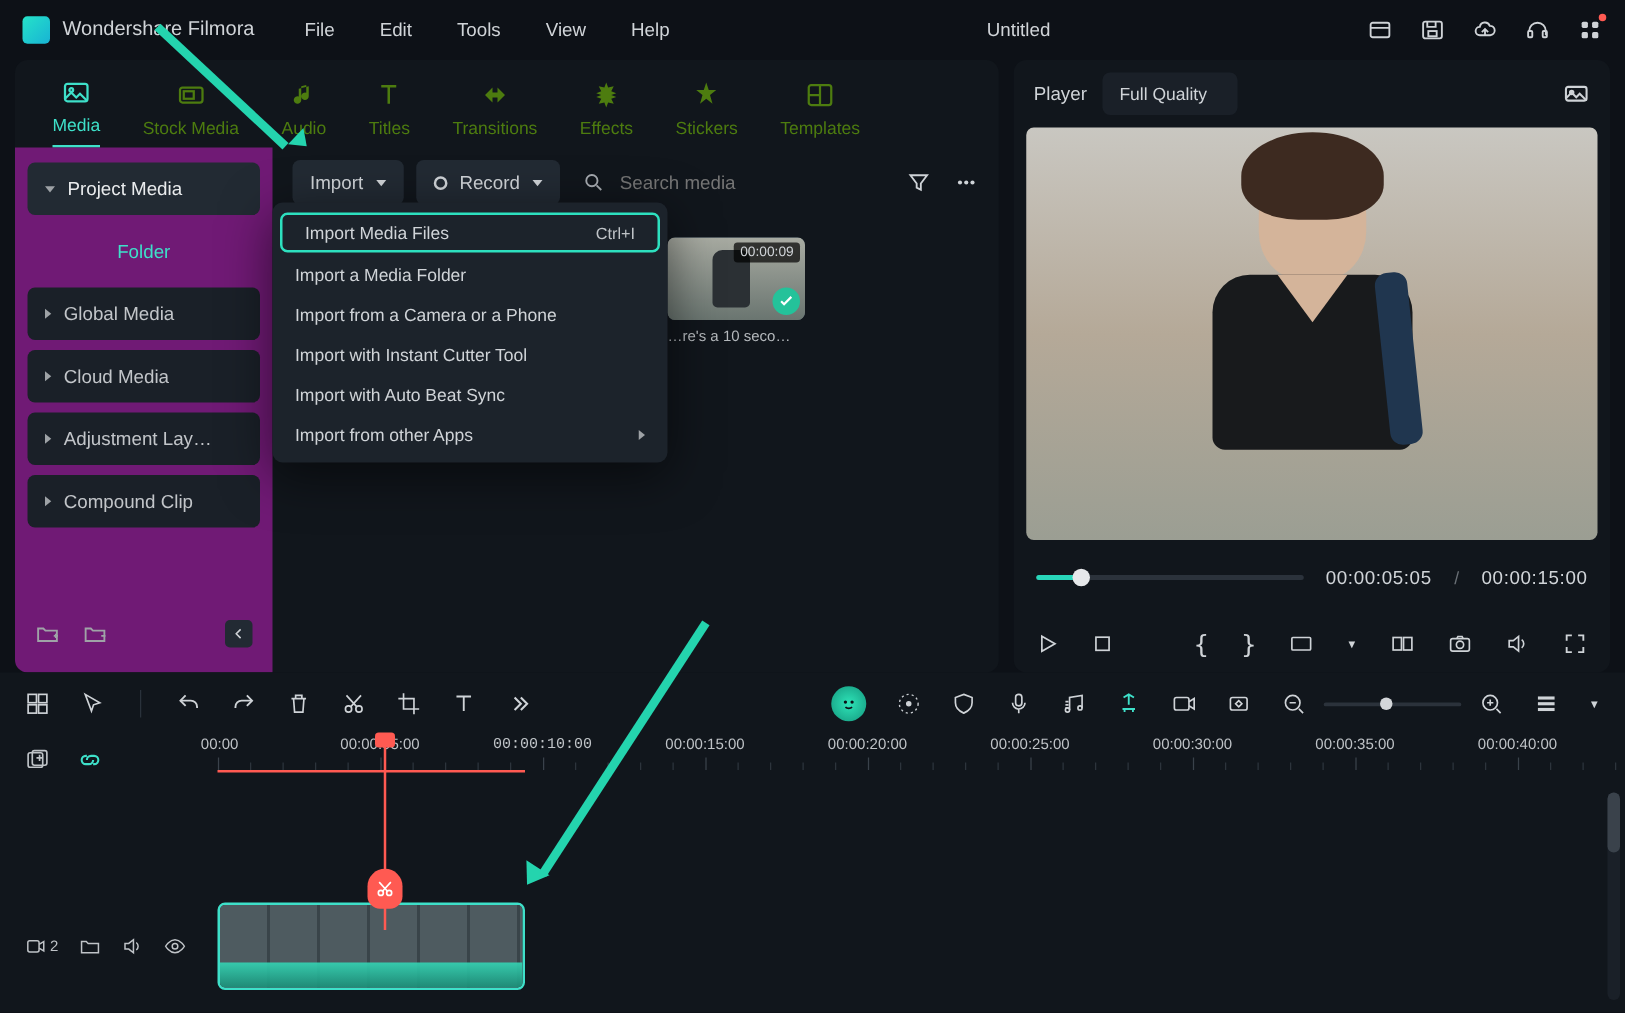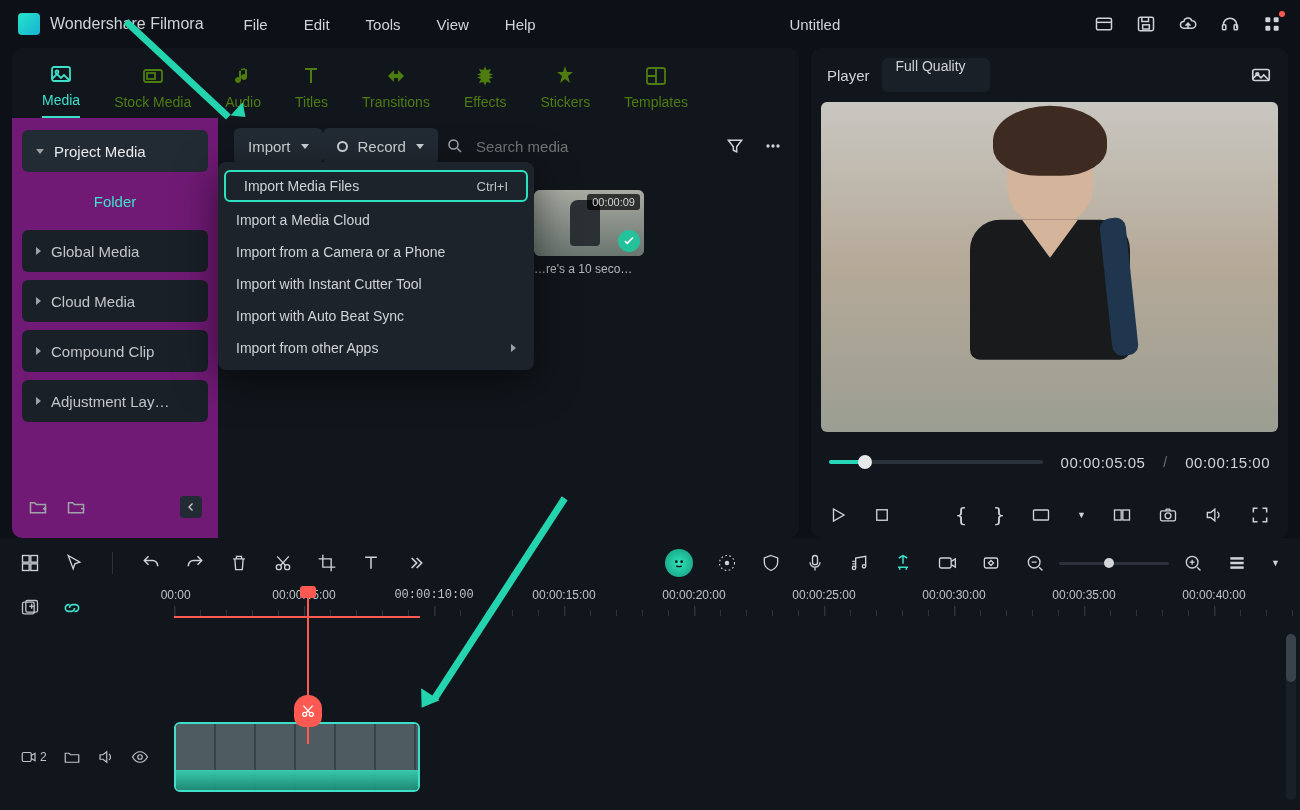--- a/index.html
+++ b/index.html
@@ -24,35 +24,35 @@
 .sidebar{width:206px;padding:12px 10px;display:flex;flex-direction:column;gap:8px;background:#701a75}
 .sidebar-item{display:flex;align-items:center;gap:10px;height:42px;padding:0 14px;border-radius:6px;font-size:15px;color:#c2c5c9;cursor:pointer}
 .sidebar-item.active{background:#222a33;color:#e9ebed}
 .sidebar-item .caret{width:0;height:0;border-left:4px solid transparent;border-right:4px solid transparent;border-bottom:5px solid #9ea2a6;transform:rotate(180deg)}
 .sidebar-item .caretR{width:0;height:0;border-top:4px solid transparent;border-bottom:4px solid transparent;border-left:5px solid #9ea2a6}
 .folder-item{color:#3ee0c9;justify-content:center}
 .sidebar-bottom{margin-top:auto;display:flex;gap:18px;align-items:center;padding:8px 6px}
 .sidebar-bottom .ico{width:20px;height:20px;color:#9fa3a7}
 .collapse{margin-left:auto;width:22px;height:22px;border-radius:4px;background:#222a33;display:flex;align-items:center;justify-content:center}
 .content{flex:1;display:flex;flex-direction:column;position:relative}
-.toolbar{display:flex;align-items:center;height:56px;padding:0 16px}
+.toolbar{display:flex;align-items:center;gap:10px;height:56px;padding:0 16px}
 .drop-btn{display:flex;align-items:center;gap:10px;height:36px;background:#222a33;border-radius:6px;padding:0 14px;cursor:pointer;font-size:15px}
 .drop-btn .chev{width:0;height:0;border-left:4px solid transparent;border-right:4px solid transparent;border-top:5px solid #cfd3d7}
 .drop-btn .rec{width:11px;height:11px;border-radius:50%;border:2px solid #cfd3d7}
 .search{flex:1;display:flex;align-items:center;gap:12px;height:36px;padding:0 8px;color:#7e848a}
 .tb-trail{display:flex;gap:18px;align-items:center;color:#cfd3d7}
 .media-grid{position:absolute;left:316px;top:72px;display:flex;gap:20px}
 .media-card{width:110px;display:flex;flex-direction:column;gap:6px}
 .thumb{width:110px;height:66px;border-radius:6px;background:#5a6a74;position:relative;overflow:hidden;display:flex;align-items:center;justify-content:center}
 .thumb .dur{position:absolute;top:4px;right:4px;background:rgba(0,0,0,.7);font-size:11px;padding:2px 5px;border-radius:3px}
 .thumb .chk{position:absolute;right:4px;bottom:4px;width:22px;height:22px;border-radius:50%;background:#24c29a;display:flex;align-items:center;justify-content:center}
 .card-label{font-size:12px;color:#b5b9bd;white-space:nowrap;overflow:hidden;text-overflow:ellipsis}
 .preview{width:477px;background:#11161c;border-radius:10px;display:flex;flex-direction:column;overflow:hidden}
 .pv-head{display:flex;align-items:center;height:54px;padding:0 16px;gap:12px}
-.pv-head .qual{display:flex;gap:10px;height:34px;background:#1a2028;border-radius:6px;padding:0 14px;cursor:pointer}
+.pv-head .qual{display:flex;align-items:center;gap:10px;height:34px;background:#1a2028;border-radius:6px;padding:0 14px;cursor:pointer}
 .pv-head .snap{margin-left:auto}
 .pv-video{flex:1;margin:0 10px;border-radius:6px;background:linear-gradient(180deg,#c9c7c1 0%,#b5a998 50%,#9b9e93 100%);position:relative;overflow:hidden}
 .person{position:absolute;left:50%;top:50%;transform:translate(-50%,-60%)}
 .person .head{width:86px;height:96px;background:#d4b49a;border-radius:46% 46% 40% 40%;position:relative;margin:0 auto}
 .person .hair{position:absolute;top:-22px;left:-14px;width:114px;height:70px;background:#3d2a20;border-radius:50% 50% 40% 40%}
 .person .torso{width:160px;height:140px;background:#181a1c;border-radius:30px 30px 10px 10px;margin-top:-4px;position:relative}
 .person .vneck{position:absolute;top:0;left:50%;transform:translateX(-50%);width:0;height:0;border-left:28px solid transparent;border-right:28px solid transparent;border-top:38px solid #d4b49a}
 .person .strap{position:absolute;right:-2px;top:-2px;width:26px;height:138px;background:#20364f;border-radius:10px;transform:rotate(-6deg)}
 .pv-bar{height:60px;display:flex;align-items:center;padding:0 18px;gap:18px}
 .seek{flex:1;height:4px;background:#2b323b;border-radius:2px;position:relative}
@@ -235,25 +235,25 @@
         <div class="sidebar-item" style="background:#1a2028">
             <span class="caretR"></span>
             <span>Global Media</span>
           </div>
         <div class="sidebar-item" style="background:#1a2028">
             <span class="caretR"></span>
             <span>Cloud Media</span>
           </div>
         <div class="sidebar-item" style="background:#1a2028">
             <span class="caretR"></span>
-            <span>Compound Clip</span>
+            <span>Adjustment Lay…</span>
           </div>
         <div class="sidebar-item" style="background:#1a2028">
             <span class="caretR"></span>
-            <span>Adjustment Lay…</span>
+            <span>Compound Clip</span>
           </div>
         <div class="sidebar-bottom">
           <span class="ico">
               <svg viewBox="0 0 24 24" width="20" height="20" fill="none" stroke="currentColor" stroke-width="1.8">
                 <path d="M3 7h5l2 2h11v10H3z"></path>
                 <path d="M18 14h4M20 12v4"></path>
               </svg>
             </span>
           <span class="ico">
               <svg viewBox="0 0 24 24" width="20" height="20" fill="none" stroke="currentColor" stroke-width="1.8">
@@ -651,21 +651,21 @@
       <div class="th"></div>
     </div>
 </div>
 
 <div class="import-menu">
   <div class="row hl">
       <span>Import Media Files</span>
       <span class="sc">Ctrl+I</span>
     </div>
   <div class="row">
-      <span>Import a Media Cloud</span>
+      <span>Import a Media Folder</span>
     </div>
   <div class="row">
       <span>Import from a Camera or a Phone</span>
     </div>
   <div class="row">
       <span>Import with Instant Cutter Tool</span>
     </div>
   <div class="row">
       <span>Import with Auto Beat Sync</span>
     </div>

